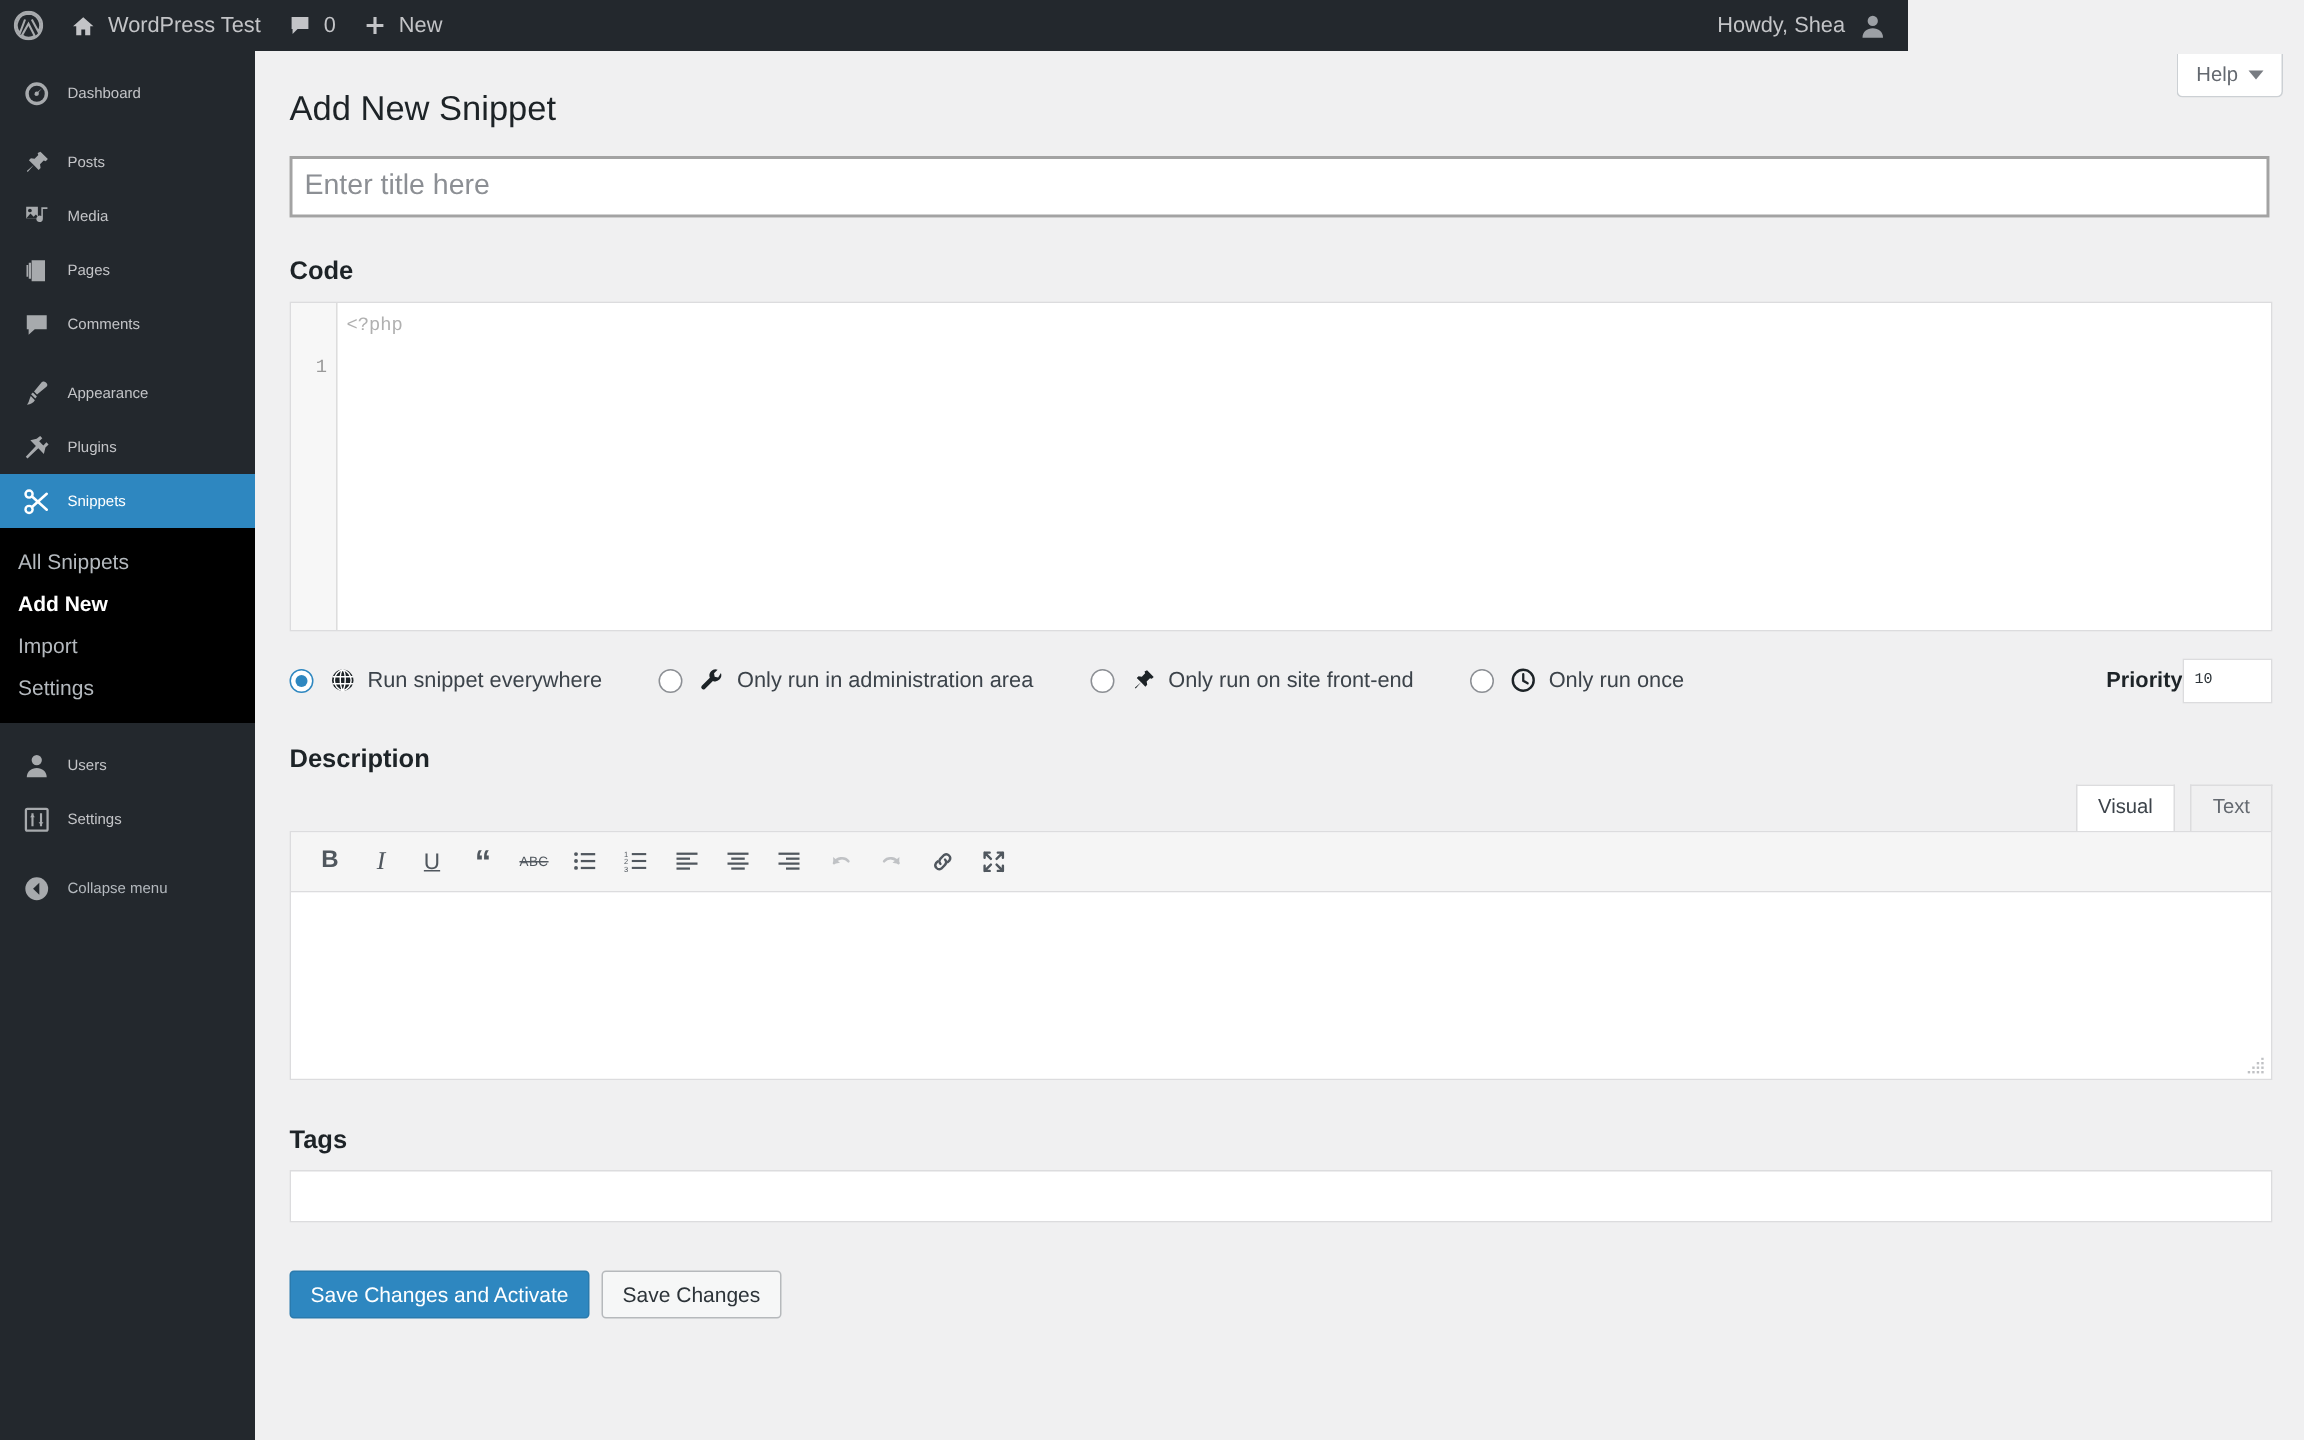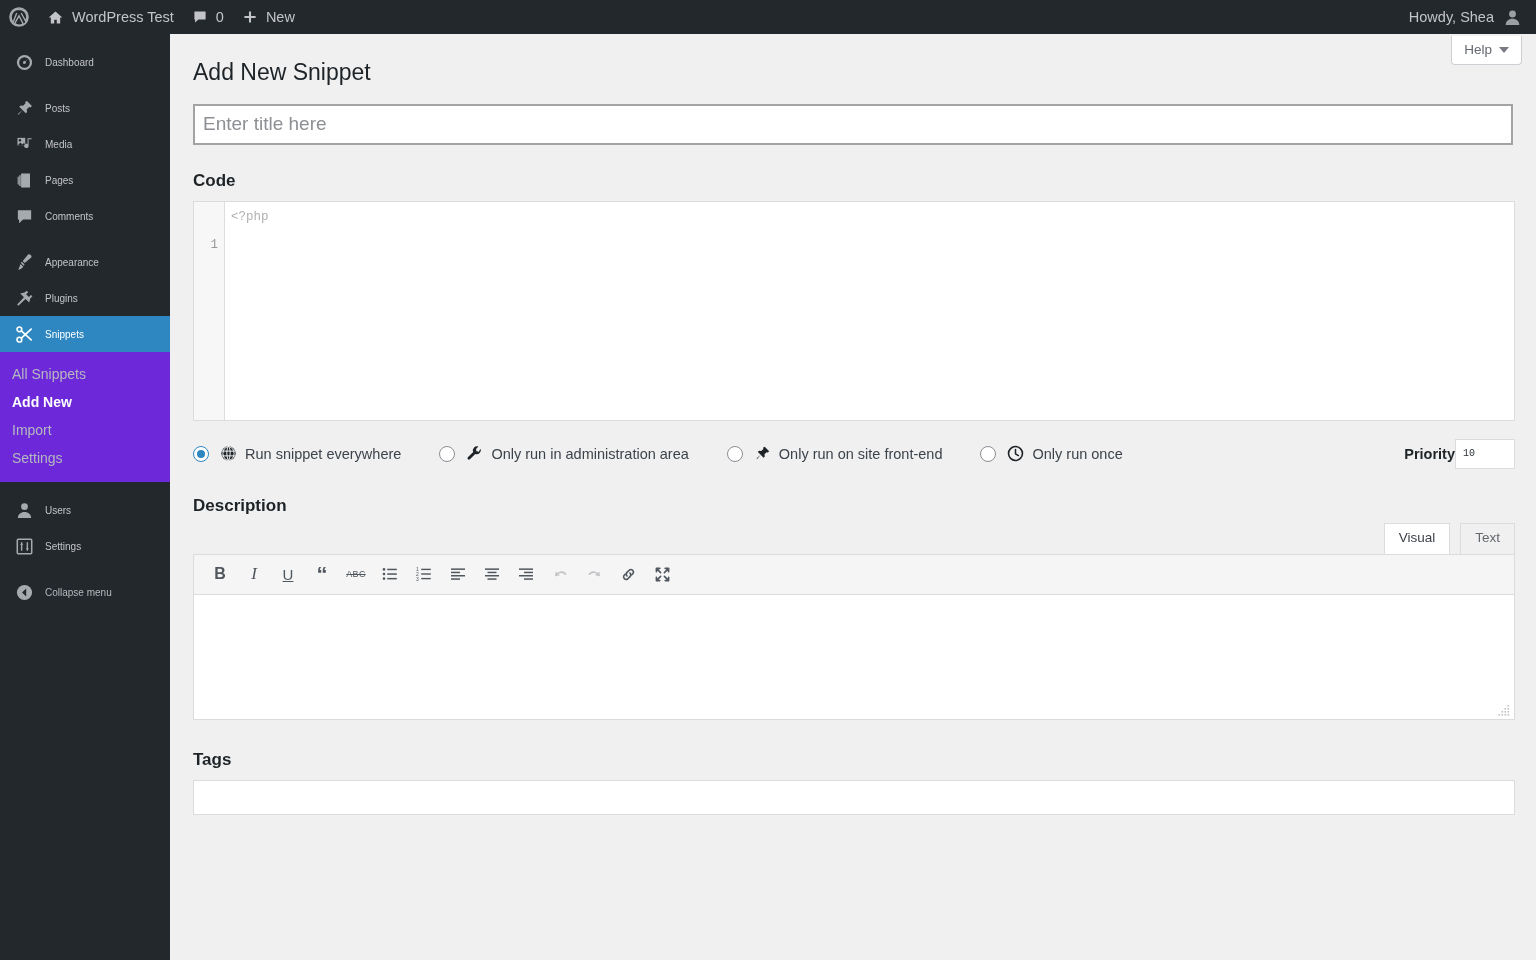--- a/index.html
+++ b/index.html
@@ -7,21 +7,21 @@
     margin: 0; padding: 0;
     width: 1536px; height: 960px;
     overflow: hidden;
     font-family: "Liberation Sans", sans-serif;
     background: #f0f0f1;
   }
 
   
   #adminbar {
     position: absolute; top: 0; left: 0;
-    width: 1536px; height: 34px;
+    width: 1272px; height: 34px;
     background: #23282d;
     color: #c3c4c7;
     display: flex; align-items: center;
     font-size: 14.5px;
     z-index: 50;
   }
   .ab-item {
     display: flex; align-items: center; gap: 8px;
     height: 34px; padding: 0 9px;
     color: #c3c4c7; cursor: pointer; white-space: nowrap;
@@ -58,21 +58,21 @@
   }
   .menu-item.current .arrow {
     position: absolute; right: -8px; top: 50%;
     transform: translateY(-50%);
     width: 0; height: 0;
     border-top: 8px solid transparent;
     border-bottom: 8px solid transparent;
     border-right: 8px solid #f0f0f1;
   }
   .menu-sep { height: 10px; }
-  #submenu { background: #6d28d9; padding: 8px 0 10px 0; }
+  #submenu { background: #000000; padding: 8px 0 10px 0; }
   .submenu-item {
     display: block; padding: 6px 0 6px 12px;
     font-size: 14px; color: #b4b9be; cursor: pointer;
   }
   .submenu-item.current { color: #fff; font-weight: bold; }
   .menu-item.collapse { color: #b4b9be; margin-top: 10px; }
 
   
   #content {
     position: absolute; top: 34px; left: 170px;
@@ -586,14 +586,18 @@
           </g>
         </svg>
       </div>
     </div>
   </div>
 
   <h2 class="section-label" id="tags-label">Tags</h2>
 
   <input id="tags-input" type="text" value="" style="">
 
+  <div id="button-row">
+    <span class="btn btn-primary">Save Changes and Activate</span>
+    <span class="btn btn-secondary">Save Changes</span>
+  </div>
 
 </div>
 
 </body></html>

